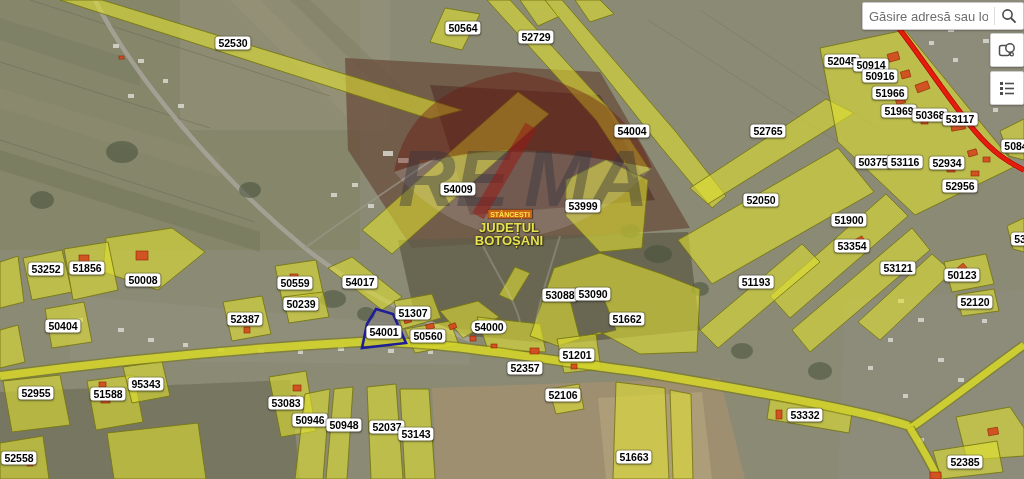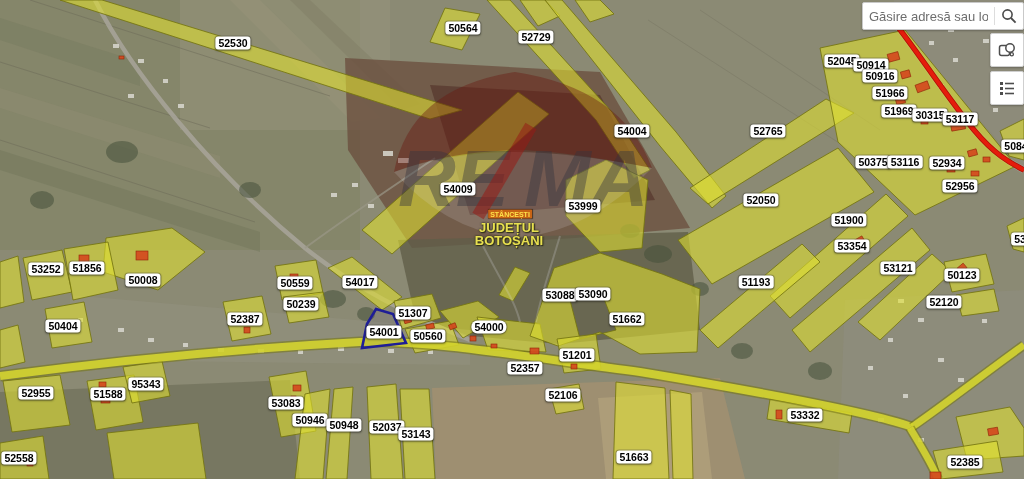--- a/index.html
+++ b/index.html
@@ -252,34 +252,34 @@
   <div id="parcel-labels">
       <div class="parcel-label" style="left: 233px; top: 43px;">52530</div>
       <div class="parcel-label" style="left: 463px; top: 28px;">50564</div>
       <div class="parcel-label" style="left: 536px; top: 37px;">52729</div>
       <div class="parcel-label" style="left: 632px; top: 131px;">54004</div>
       <div class="parcel-label" style="left: 842px; top: 61px;">52045</div>
       <div class="parcel-label" style="left: 871px; top: 65px;">50914</div>
       <div class="parcel-label" style="left: 880px; top: 76px;">50916</div>
       <div class="parcel-label" style="left: 890px; top: 93px;">51966</div>
       <div class="parcel-label" style="left: 899px; top: 111px;">51969</div>
-      <div class="parcel-label" style="left: 930px; top: 115px;">30315</div>
+      <div class="parcel-label" style="left: 930px; top: 115px;">50368</div>
       <div class="parcel-label" style="left: 960px; top: 119px;">53117</div>
       <div class="parcel-label" style="left: 768px; top: 131px;">52765</div>
       <div class="parcel-label" style="left: 873px; top: 162px;">50375</div>
       <div class="parcel-label" style="left: 905px; top: 162px;">53116</div>
       <div class="parcel-label" style="left: 947px; top: 163px;">52934</div>
       <div class="parcel-label" style="left: 1016px; top: 146px;">5084</div>
       <div class="parcel-label" style="left: 960px; top: 186px;">52956</div>
       <div class="parcel-label" style="left: 761px; top: 200px;">52050</div>
       <div class="parcel-label" style="left: 849px; top: 220px;">51900</div>
       <div class="parcel-label" style="left: 852px; top: 246px;">53354</div>
       <div class="parcel-label" style="left: 898px; top: 268px;">53121</div>
       <div class="parcel-label" style="left: 962px; top: 275px;">50123</div>
-      <div class="parcel-label" style="left: 944px; top: 302px;">52120</div>
+      <div class="parcel-label" style="left: 975px; top: 302px;">52120</div>
       <div class="parcel-label" style="left: 1020px; top: 239px;">53</div>
       <div class="parcel-label" style="left: 756px; top: 282px;">51193</div>
       <div class="parcel-label" style="left: 458px; top: 189px;">54009</div>
       <div class="parcel-label" style="left: 583px; top: 206px;">53999</div>
       <div class="parcel-label" style="left: 143px; top: 244px; margin-top: 36px;">50008</div>
       <div class="parcel-label" style="left: 46px; top: 269px;">53252</div>
       <div class="parcel-label" style="left: 87px; top: 268px;">51856</div>
       <div class="parcel-label" style="left: 63px; top: 326px;">50404</div>
       <div class="parcel-label" style="left: 295px; top: 283px;">50559</div>
       <div class="parcel-label" style="left: 301px; top: 304px;">50239</div>

